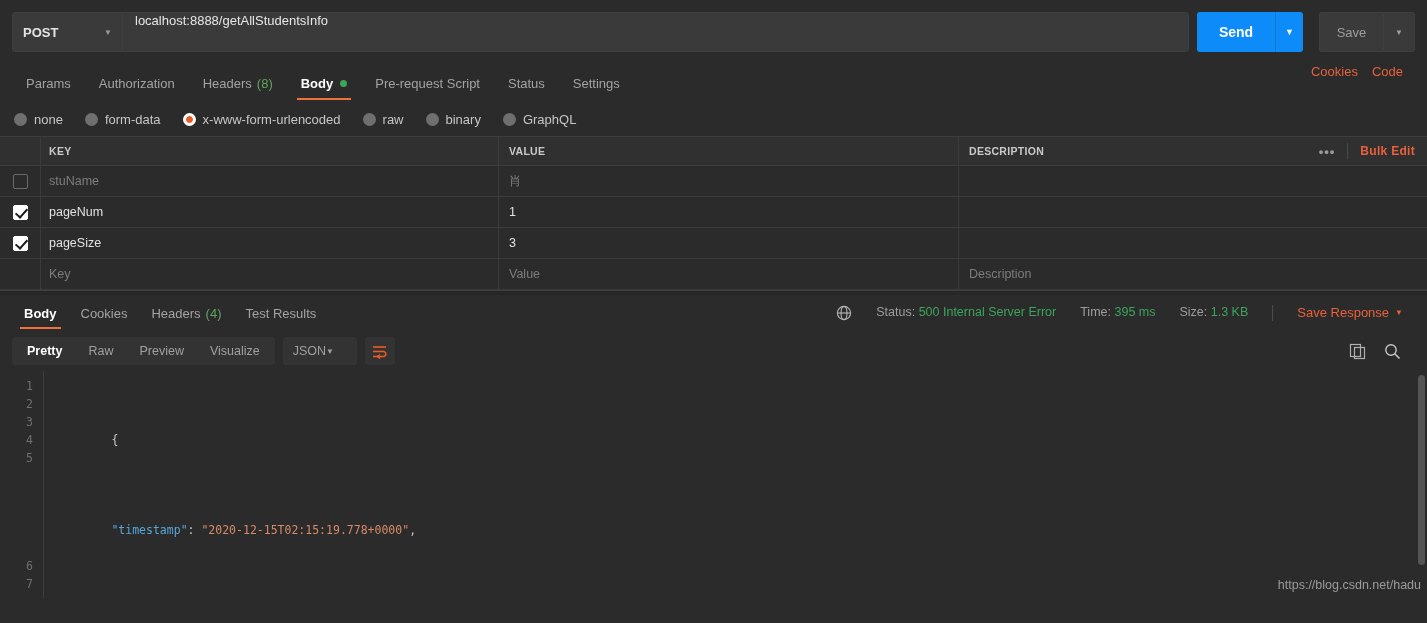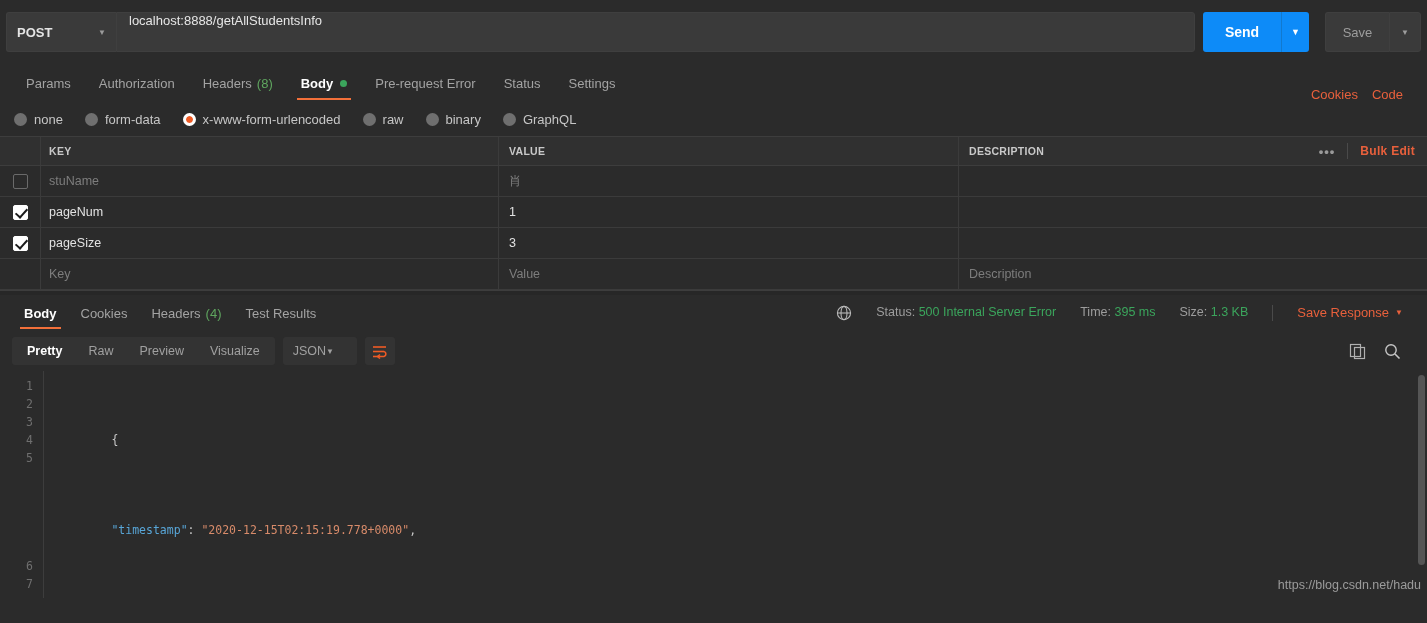--- a/index.html
+++ b/index.html
@@ -9,21 +9,21 @@
     font-family: "Liberation Sans", sans-serif;
     color: #d8d8d8;
     overflow: hidden;
   }
 
   
   .urlbar {
     height: 64px;
     display: flex;
     align-items: center;
-    padding: 0 6px;
+    padding: 0 12px;
     background: #2b2b2b;
   }
   .method-box {
     width: 110px; height: 40px;
     background: #3a3a3a;
     border: 1px solid #3f3f3f;
     border-right: none;
     border-radius: 3px 0 0 3px;
     display: flex; align-items: center; justify-content: space-between;
     padding: 0 10px;
@@ -75,21 +75,21 @@
     border: 1px solid #3f3f3f;
     border-radius: 0 3px 3px 0;
     display: flex; align-items: center; justify-content: center;
     color: #9d9d9d; font-size: 8px;
     cursor: pointer;
   }
 
   
   .req-tabs {
     height: 38px;
-    display: flex; align-items: flex-end;
+    display: flex; align-items: flex-start;
     padding: 0 12px;
     position: relative;
   }
   .tab {
     height: 38px;
     display: flex; align-items: center;
     padding: 0 14px;
     font-size: 13px; color: #a3a3a3;
     cursor: pointer;
     position: relative;
@@ -304,21 +304,21 @@
   </div>
   <div class="tab">
     <span>Headers</span>
     <span class="tab-count">(8)</span>
   </div>
   <div class="tab active">
     <span>Body</span>
     <span class="green-dot"></span>
   </div>
   <div class="tab">
-    <span>Pre-request Error</span>
+    <span>Pre-request Script</span>
   </div>
   <div class="tab">
     <span>Status</span>
   </div>
   <div class="tab">
     <span>Settings</span>
   </div>
   <div class="tabs-right">
     <span class="link-orange">Cookies</span>
     <span class="link-orange">Code</span>

